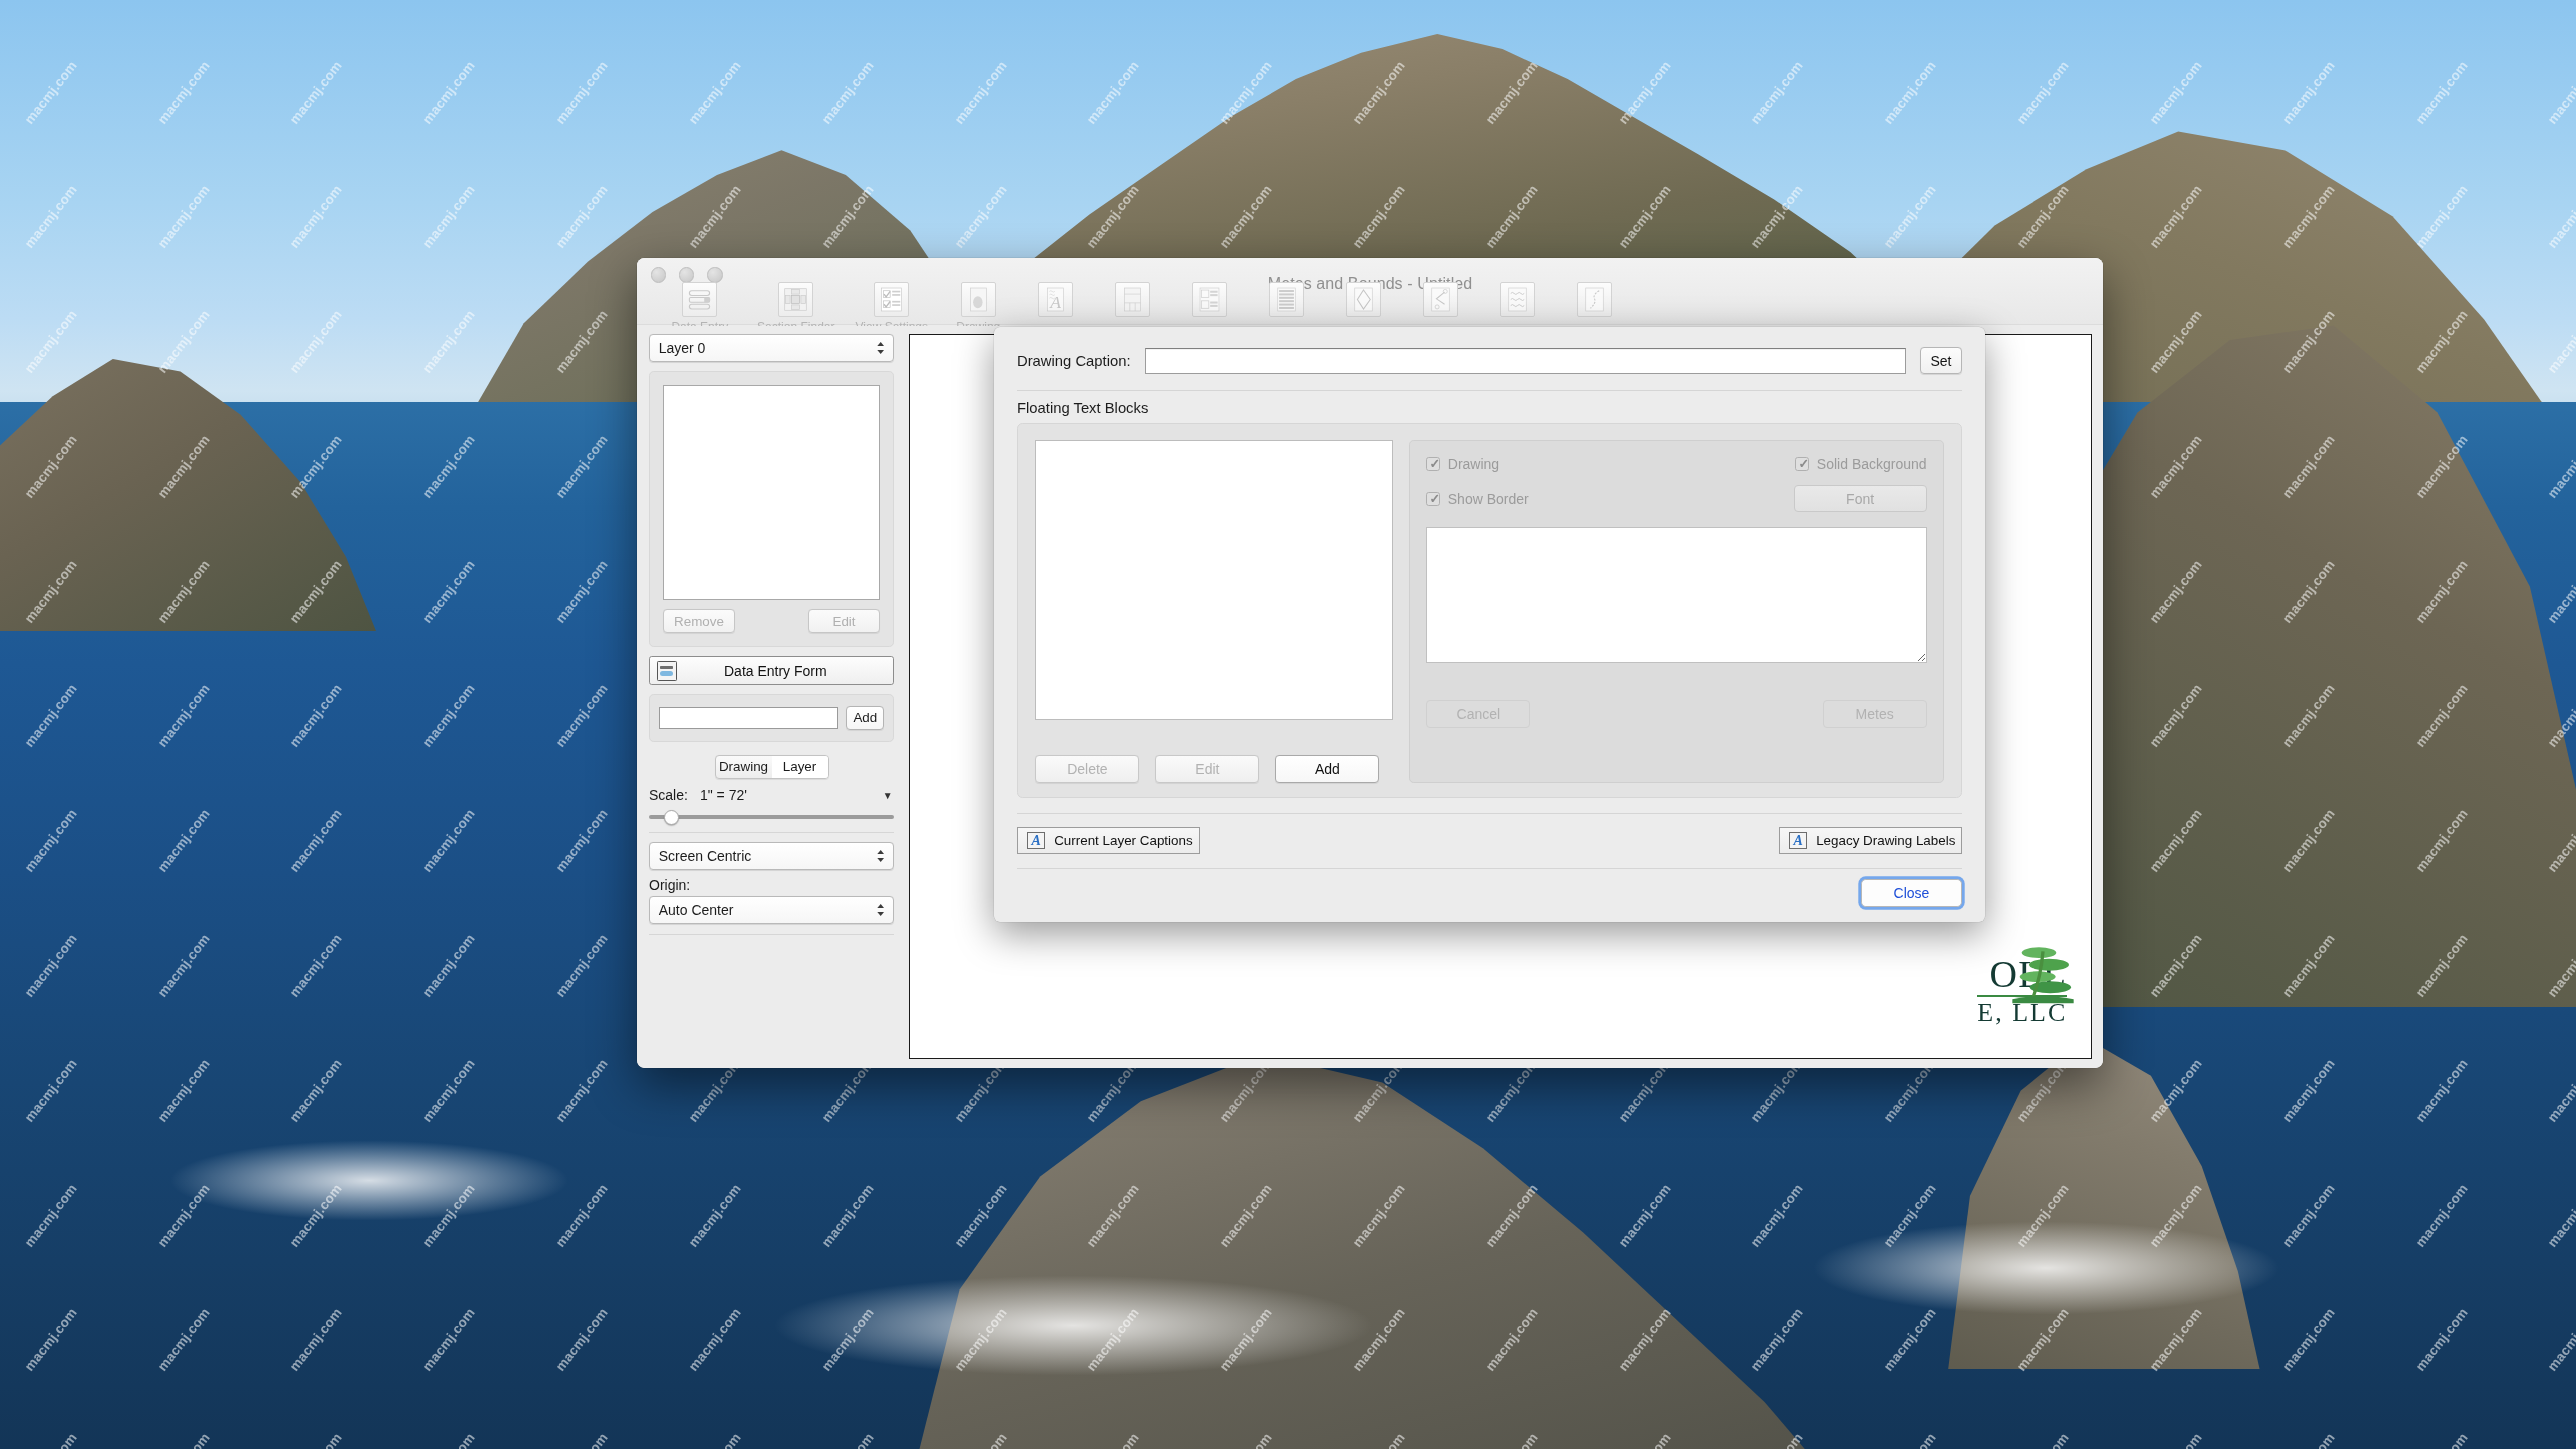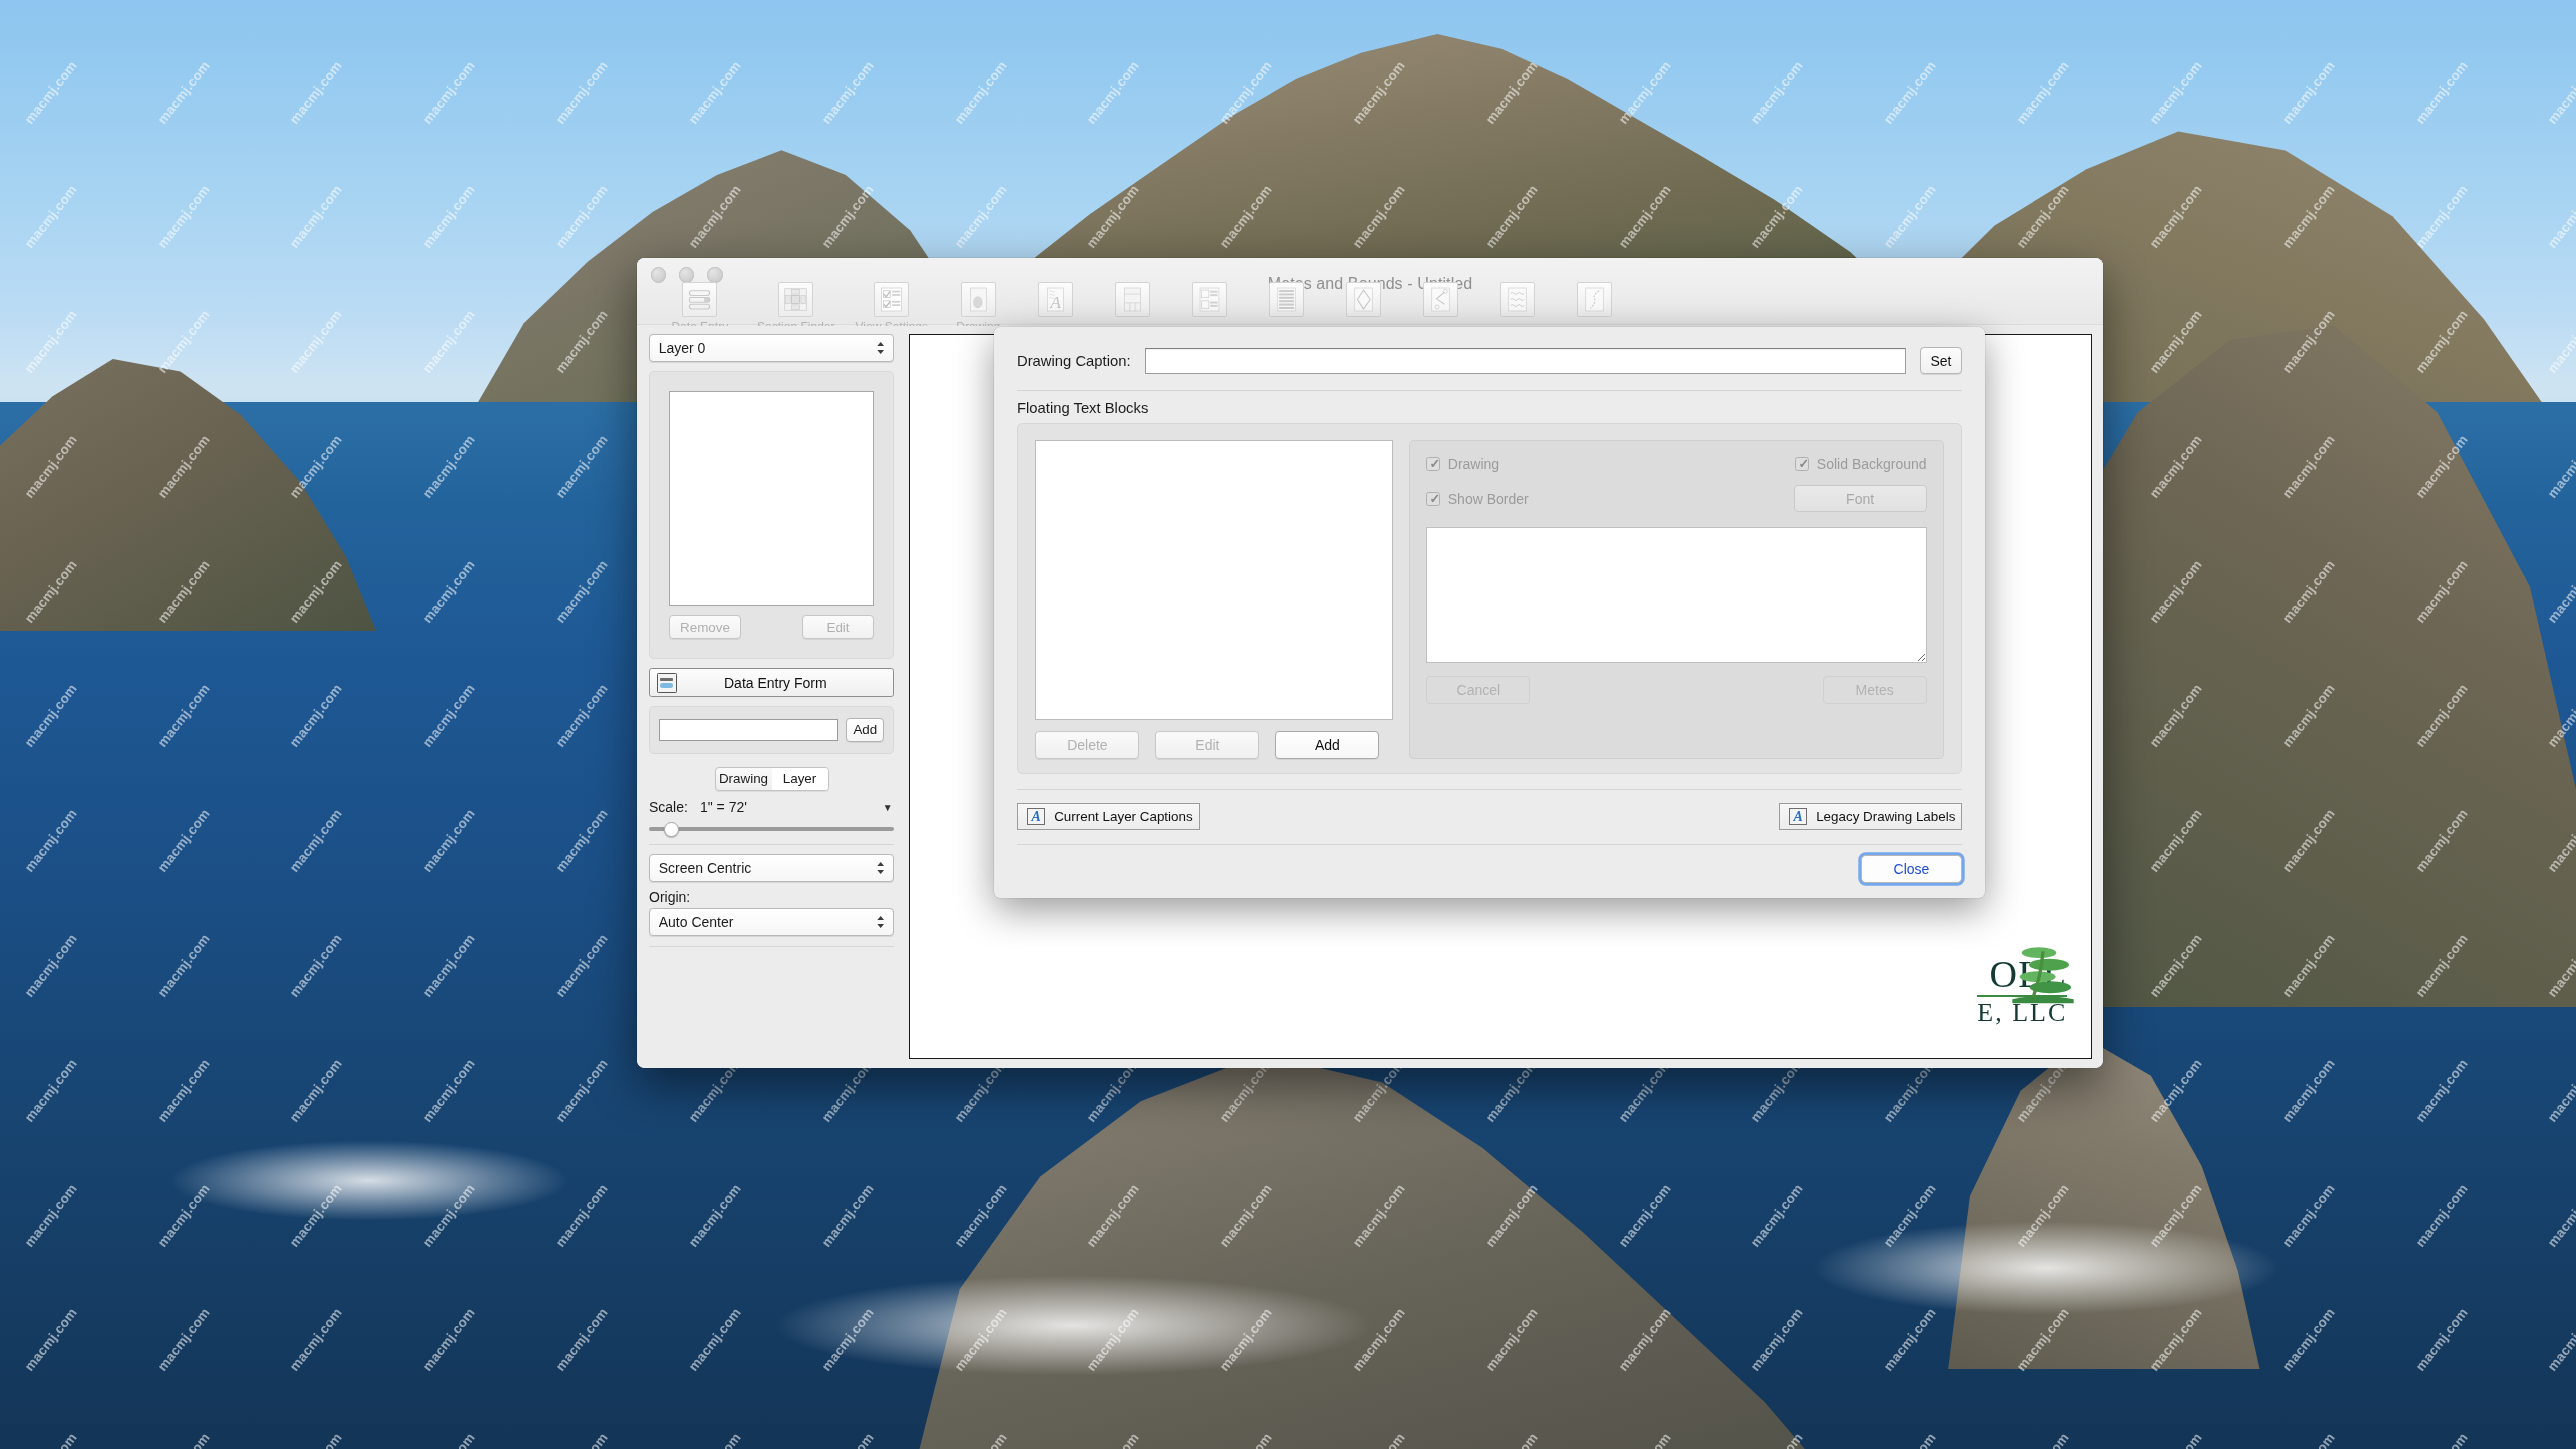--- a/index.html
+++ b/index.html
@@ -133,21 +133,21 @@
     font-size: 14px; color: #1c1c1c;
   }
   .popup .chev {
     position: absolute; right: 7.4px; top: 50%; transform: translateY(-50%);
     display: flex; flex-direction: column; gap: 2px; color: #444;
     font-size: 8.7px; line-height: 6px;
   }
   .group-box {
     margin-top: 8.7px;
     background: #e4e4e4; border: 0.3px solid #d8d8d8; border-radius: 4.7px;
-    padding: 19px;
+    padding: 13px;
   }
   .listbox {
     background: #fff; border: 0.3px solid #a8a8a8; height: 215px;
   }
   .btn-row { display: flex; justify-content: space-between; margin-top: 9.4px; }
   .btn {
     border-radius: 4px; border: 0.3px solid #c6c6c6;
     background: linear-gradient(to bottom, #fbfbfb, #f1f1f1);
     font-size: 13.4px; color: #b0b0b0;
     display: flex; align-items: center; justify-content: center;
@@ -258,21 +258,21 @@
     display: flex; gap: 16px;
   }
   #ftb-left { width: 358px; display: flex; flex-direction: column; }
   #ftb-list { height: 280px; background: #fff; border: 0.3px solid #bcbcbc; }
   #ftb-left-btns { display: flex; gap: 16px; margin-top: 10.7px; justify-content: flex-start; }
   .dlg-btn {
     width: 104px; height: 28px; border-radius: 4px;
     background: linear-gradient(to bottom,#fafafa,#efefef);
     border: 0.3px solid #c8c8c8; box-shadow: 0 0.7px 0.7px rgba(0,0,0,.07);
     display: flex; align-items: center; justify-content: center;
-    font-size: 14px; color: #b2b2b2;
+    font-size: 14px; color: #b2b2b2; margin-top: 24px;
   }
   .dlg-btn.enabled { color: #111; border-color: #a9a9a9; background: linear-gradient(to bottom,#ffffff,#f7f7f7); }
   #ftb-right {
     flex: 1; background: #dcdcdc; border: 0.3px solid #cfcfcf; border-radius: 4.7px;
     padding: 14.8px 16px 13.4px 16px; display: flex; flex-direction: column;
   }
   .chk-row { display: flex; align-items: center; justify-content: space-between; }
   .chk { display: flex; align-items: center; gap: 7.4px; }
   .chk .box {
     width: 14px; height: 14px; border-radius: 2.7px; background: #dfdfdf;

